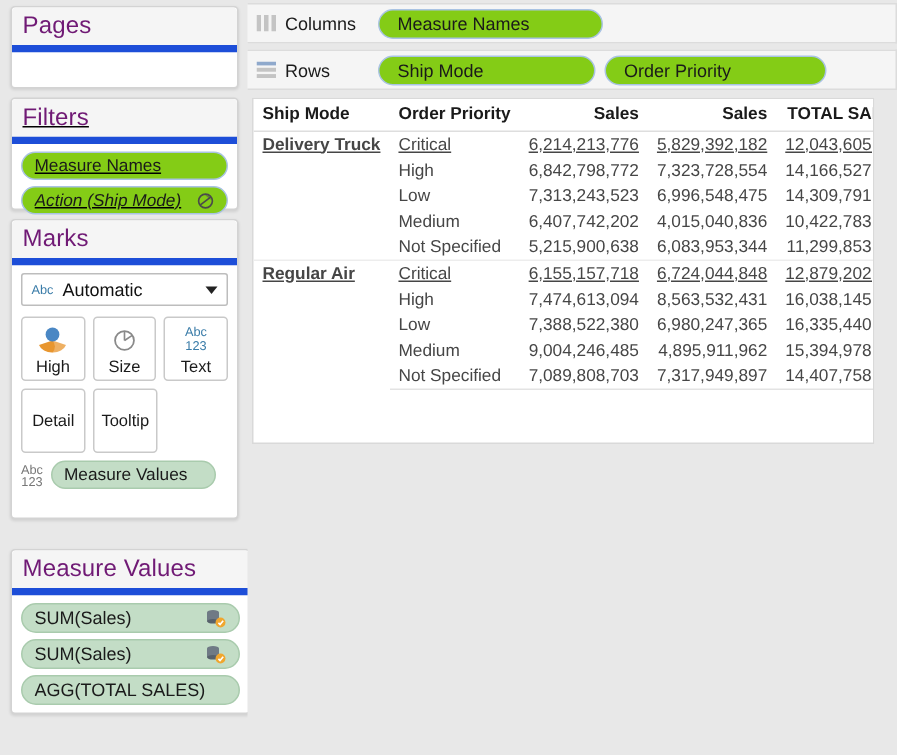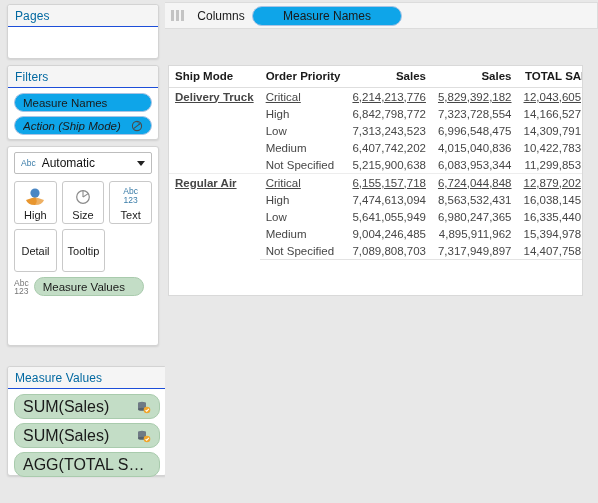--- a/index.html
+++ b/index.html
@@ -25,49 +25,49 @@
   }
   .card {
     position: absolute;
     left: 7px;
     background: #ffffff;
     border: 1px solid #d3d3d3;
     border-radius: 3px;
     box-shadow: 0 1px 2px rgba(0,0,0,0.10);
   }
   .card-title {
-    font-size: 12px;
-    color: #0369a1;
+    font-size: 16px;
+    color: #701a75;
     padding: 4px 0 3px 7px;
     background: #f5f5f5;
-    border-bottom: 1px solid #1d4ed8;
+    border-bottom: 5px solid #1d4ed8;
     border-radius: 3px 3px 0 0;
     letter-spacing: 0.1px;
   }
   .card-body { padding: 5px 6px 6px 6px; }
 
   #card-pages { top: 4px;  width: 152px; height: 55px; }
-  #card-filters { top: 65px; width: 152px; height: 75px; }
+  #card-filters { top: 65px; width: 152px; height: 75px; text-decoration: underline; }
   #card-marks  { top: 146px; width: 152px; height: 200px; }
   #card-measure-values { top: 366px; width: 160px; height: 110px; }
 
   
   .pill {
     display: flex;
     align-items: center;
     height: 19px;
     border-radius: 10px;
     font-size: 11.5px;
     padding: 0 8px;
     margin-bottom: 4px;
     white-space: nowrap;
     overflow: hidden;
   }
   .pill-blue {
-    background: #0ea5e9;
+    background: #84cc16;
     border: 1px solid #a9c3e3;
     color: #1a1a1a;
   }
   .pill-green {
     background: #c3ddc6;
     border: 1px solid #a9cbad;
     color: #1a1a1a;
   }
   .pill-italic { font-style: italic; justify-content: flex-end; }
   .pill-label { flex: 1 1 auto; overflow: hidden; text-overflow: ellipsis; }
@@ -117,39 +117,39 @@
   .mark-btn .glyph {
     flex: 1 1 auto;
     display: flex; align-items: center; justify-content: center;
     width: 100%;
   }
   .mark-btn.plain { justify-content: center; padding-bottom: 0; }
   .measure-pill-row { display: flex; align-items: center; margin-top: 3px; }
   .measure-pill-row .abc-badge { margin-right: 5px; }
   .measure-pill-row .pill { margin-bottom: 0; width: 110px; }
 
-  #card-measure-values .pill { height: 25px; font-size: 16px; }
+  #card-measure-values .pill { height: 20px; font-size: 12px; }
 
   
   .right-panel {
     position: absolute;
     left: 165px; top: 0;
     width: 433px; height: 503px;
     background: #e8e8e8;
   }
   .shelf {
     display: flex;
     align-items: center;
     background: #f5f5f5;
     border: 1px solid #dcdcdc;
     border-left: none;
     height: 27px;
     padding-left: 6px;
   }
-  #shelf-columns { margin-top: 2px; text-align: center; }
+  #shelf-columns { margin-top: 2px; }
   #shelf-rows { margin-top: 4px; }
   .shelf-icon { width: 13px; height: 11px; margin-right: 6px; display:flex; }
   .shelf-name { font-size: 12px; color: #1a1a1a; width: 62px; }
   .shelf-pills { display: flex; align-items: center; gap: 6px; }
   .shelf .pill { margin-bottom: 0; height: 20px; font-size: 12px; padding: 0 12px; }
   #pill-measure-names-col { width: 150px; }
   #pill-ship-mode { width: 145px; }
   #pill-order-priority { width: 148px; }
 
   
@@ -216,20 +216,21 @@
               <circle cx="6" cy="6" r="4.6" fill="none" stroke="#4a4a4a" stroke-width="1.1"></circle>
               <path d="M2.6 8.6 L9.4 3.4" stroke="#4a4a4a" stroke-width="1.1" fill="none"></path>
               <path d="M5.6 2.0 A4.2 4.2 0 0 1 9.6 5.4 Z" fill="#4a4a4a" opacity="0.55"></path>
             </svg>
           </span>
         </div>
       </div>
     </div>
 
     <div class="card" id="card-marks">
+      <div class="card-title">Marks</div>
       <div class="card-body">
 
         <div class="marks-dropdown">
           <span class="abc-badge">Abc</span>
           <span class="sel">Automatic</span>
           <span class="caret"></span>
         </div>
 
         <div class="btn-row">
           <div class="mark-btn">
@@ -325,20 +326,38 @@
         </svg>
       </span>
       <span class="shelf-name">Columns</span>
       <span class="shelf-pills">
         <span class="pill pill-blue" id="pill-measure-names-col">
           <span class="pill-label">Measure Names</span>
         </span>
       </span>
     </div>
 
+    <div class="shelf" id="shelf-rows">
+      <span class="shelf-icon">
+        <svg width="13" height="11" viewBox="0 0 13 11">
+          <rect x="0" y="0" width="13" height="2.6" fill="#8fa9cc"></rect>
+          <rect x="0" y="4.2" width="13" height="2.6" fill="#c4c4c4"></rect>
+          <rect x="0" y="8.4" width="13" height="2.6" fill="#c4c4c4"></rect>
+        </svg>
+      </span>
+      <span class="shelf-name">Rows</span>
+      <span class="shelf-pills">
+        <span class="pill pill-blue" id="pill-ship-mode">
+          <span class="pill-label">Ship Mode</span>
+        </span>
+        <span class="pill pill-blue" id="pill-order-priority">
+          <span class="pill-label">Order Priority</span>
+        </span>
+      </span>
+    </div>
 
     <div class="view">
       <table class="crosstab">
         <thead>
           <tr>
             <th class="th-left">Ship Mode</th>
             <th class="th-left">Order Priority</th>
             <th class="th-right">Sales</th>
             <th class="th-right">Sales</th>
             <th class="th-right">TOTAL SALES</th>
@@ -386,21 +405,21 @@
             <td class="td-right">12,879,202,566</td>
           </tr>
           <tr>
             <td class="td-left">High</td>
             <td class="td-right">7,474,613,094</td>
             <td class="td-right">8,563,532,431</td>
             <td class="td-right">16,038,145,525</td>
           </tr>
           <tr>
             <td class="td-left">Low</td>
-            <td class="td-right">5,641,055,949</td>
+            <td class="td-right">7,388,522,380</td>
             <td class="td-right">6,980,247,365</td>
             <td class="td-right">16,335,440,897</td>
           </tr>
           <tr>
             <td class="td-left">Medium</td>
             <td class="td-right">9,004,246,485</td>
             <td class="td-right">4,895,911,962</td>
             <td class="td-right">15,394,978,198</td>
           </tr>
           <tr class="last-row">

